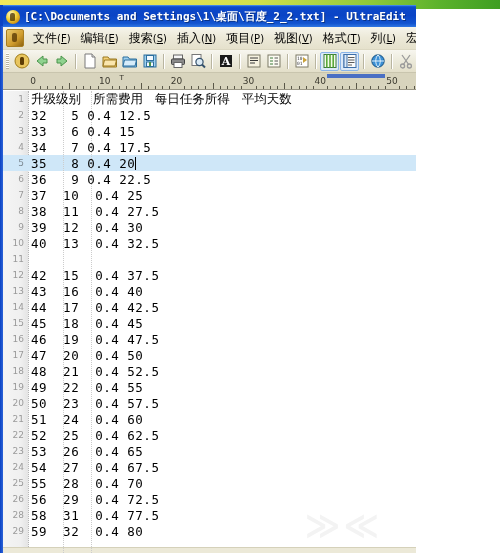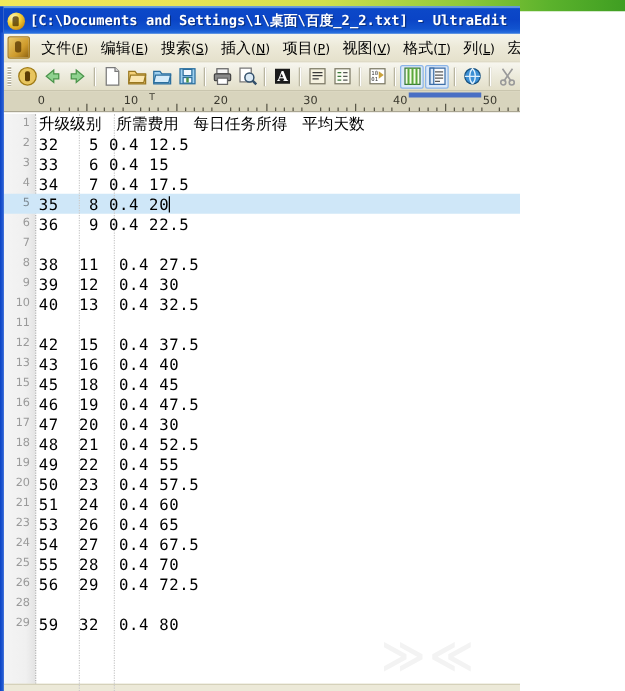--- a/index.html
+++ b/index.html
@@ -557,39 +557,41 @@
       <div class="colguide" style="left:60px;"></div>
       <div class="colguide" style="left:88px;"></div>
       <div class="watermark">≫≪</div>
       <div class="lines" id="lines-host">
           <div class="line"><div class="ln">1</div><div class="code hdr">升级级别   所需费用   每日任务所得   平均天数</div></div>
           <div class="line"><div class="ln">2</div><div class="code">32   5 0.4 12.5</div></div>
           <div class="line"><div class="ln">3</div><div class="code">33   6 0.4 15</div></div>
           <div class="line"><div class="ln">4</div><div class="code">34   7 0.4 17.5</div></div>
           <div class="line sel"><div class="ln">5</div><div class="code">35   8 0.4 20</div><span class="caret"></span></div>
           <div class="line"><div class="ln">6</div><div class="code">36   9 0.4 22.5</div></div>
-          <div class="line"><div class="ln">7</div></div>
+          <div class="line"><div class="ln">7</div><div class="code">37  10  0.4 25</div></div>
           <div class="line"><div class="ln">8</div><div class="code">38  11  0.4 27.5</div></div>
           <div class="line"><div class="ln">9</div><div class="code">39  12  0.4 30</div></div>
           <div class="line"><div class="ln">10</div><div class="code">40  13  0.4 32.5</div></div>
           <div class="line"><div class="ln">11</div></div>
           <div class="line"><div class="ln">12</div><div class="code">42  15  0.4 37.5</div></div>
           <div class="line"><div class="ln">13</div><div class="code">43  16  0.4 40</div></div>
+          <div class="line"><div class="ln">14</div><div class="code">44  17  0.4 42.5</div></div>
           <div class="line"><div class="ln">15</div><div class="code">45  18  0.4 45</div></div>
           <div class="line"><div class="ln">16</div><div class="code">46  19  0.4 47.5</div></div>
-          <div class="line"><div class="ln">17</div><div class="code">47  20  0.4 30</div></div>
+          <div class="line"><div class="ln">17</div><div class="code">47  20  0.4 50</div></div>
           <div class="line"><div class="ln">18</div><div class="code">48  21  0.4 52.5</div></div>
           <div class="line"><div class="ln">19</div><div class="code">49  22  0.4 55</div></div>
           <div class="line"><div class="ln">20</div><div class="code">50  23  0.4 57.5</div></div>
           <div class="line"><div class="ln">21</div><div class="code">51  24  0.4 60</div></div>
+          <div class="line"><div class="ln">22</div><div class="code">52  25  0.4 62.5</div></div>
           <div class="line"><div class="ln">23</div><div class="code">53  26  0.4 65</div></div>
           <div class="line"><div class="ln">24</div><div class="code">54  27  0.4 67.5</div></div>
           <div class="line"><div class="ln">25</div><div class="code">55  28  0.4 70</div></div>
           <div class="line"><div class="ln">26</div><div class="code">56  29  0.4 72.5</div></div>
-          <div class="line"><div class="ln">28</div></div>
+          <div class="line"><div class="ln">28</div><div class="code">58  31  0.4 77.5</div></div>
           <div class="line"><div class="ln">29</div><div class="code">59  32  0.4 80</div></div>
         </div>
     </div>
 
     <div class="bottom-edge"></div>
   </div>
 
   <div class="left-edge"></div>
 </div>
 

